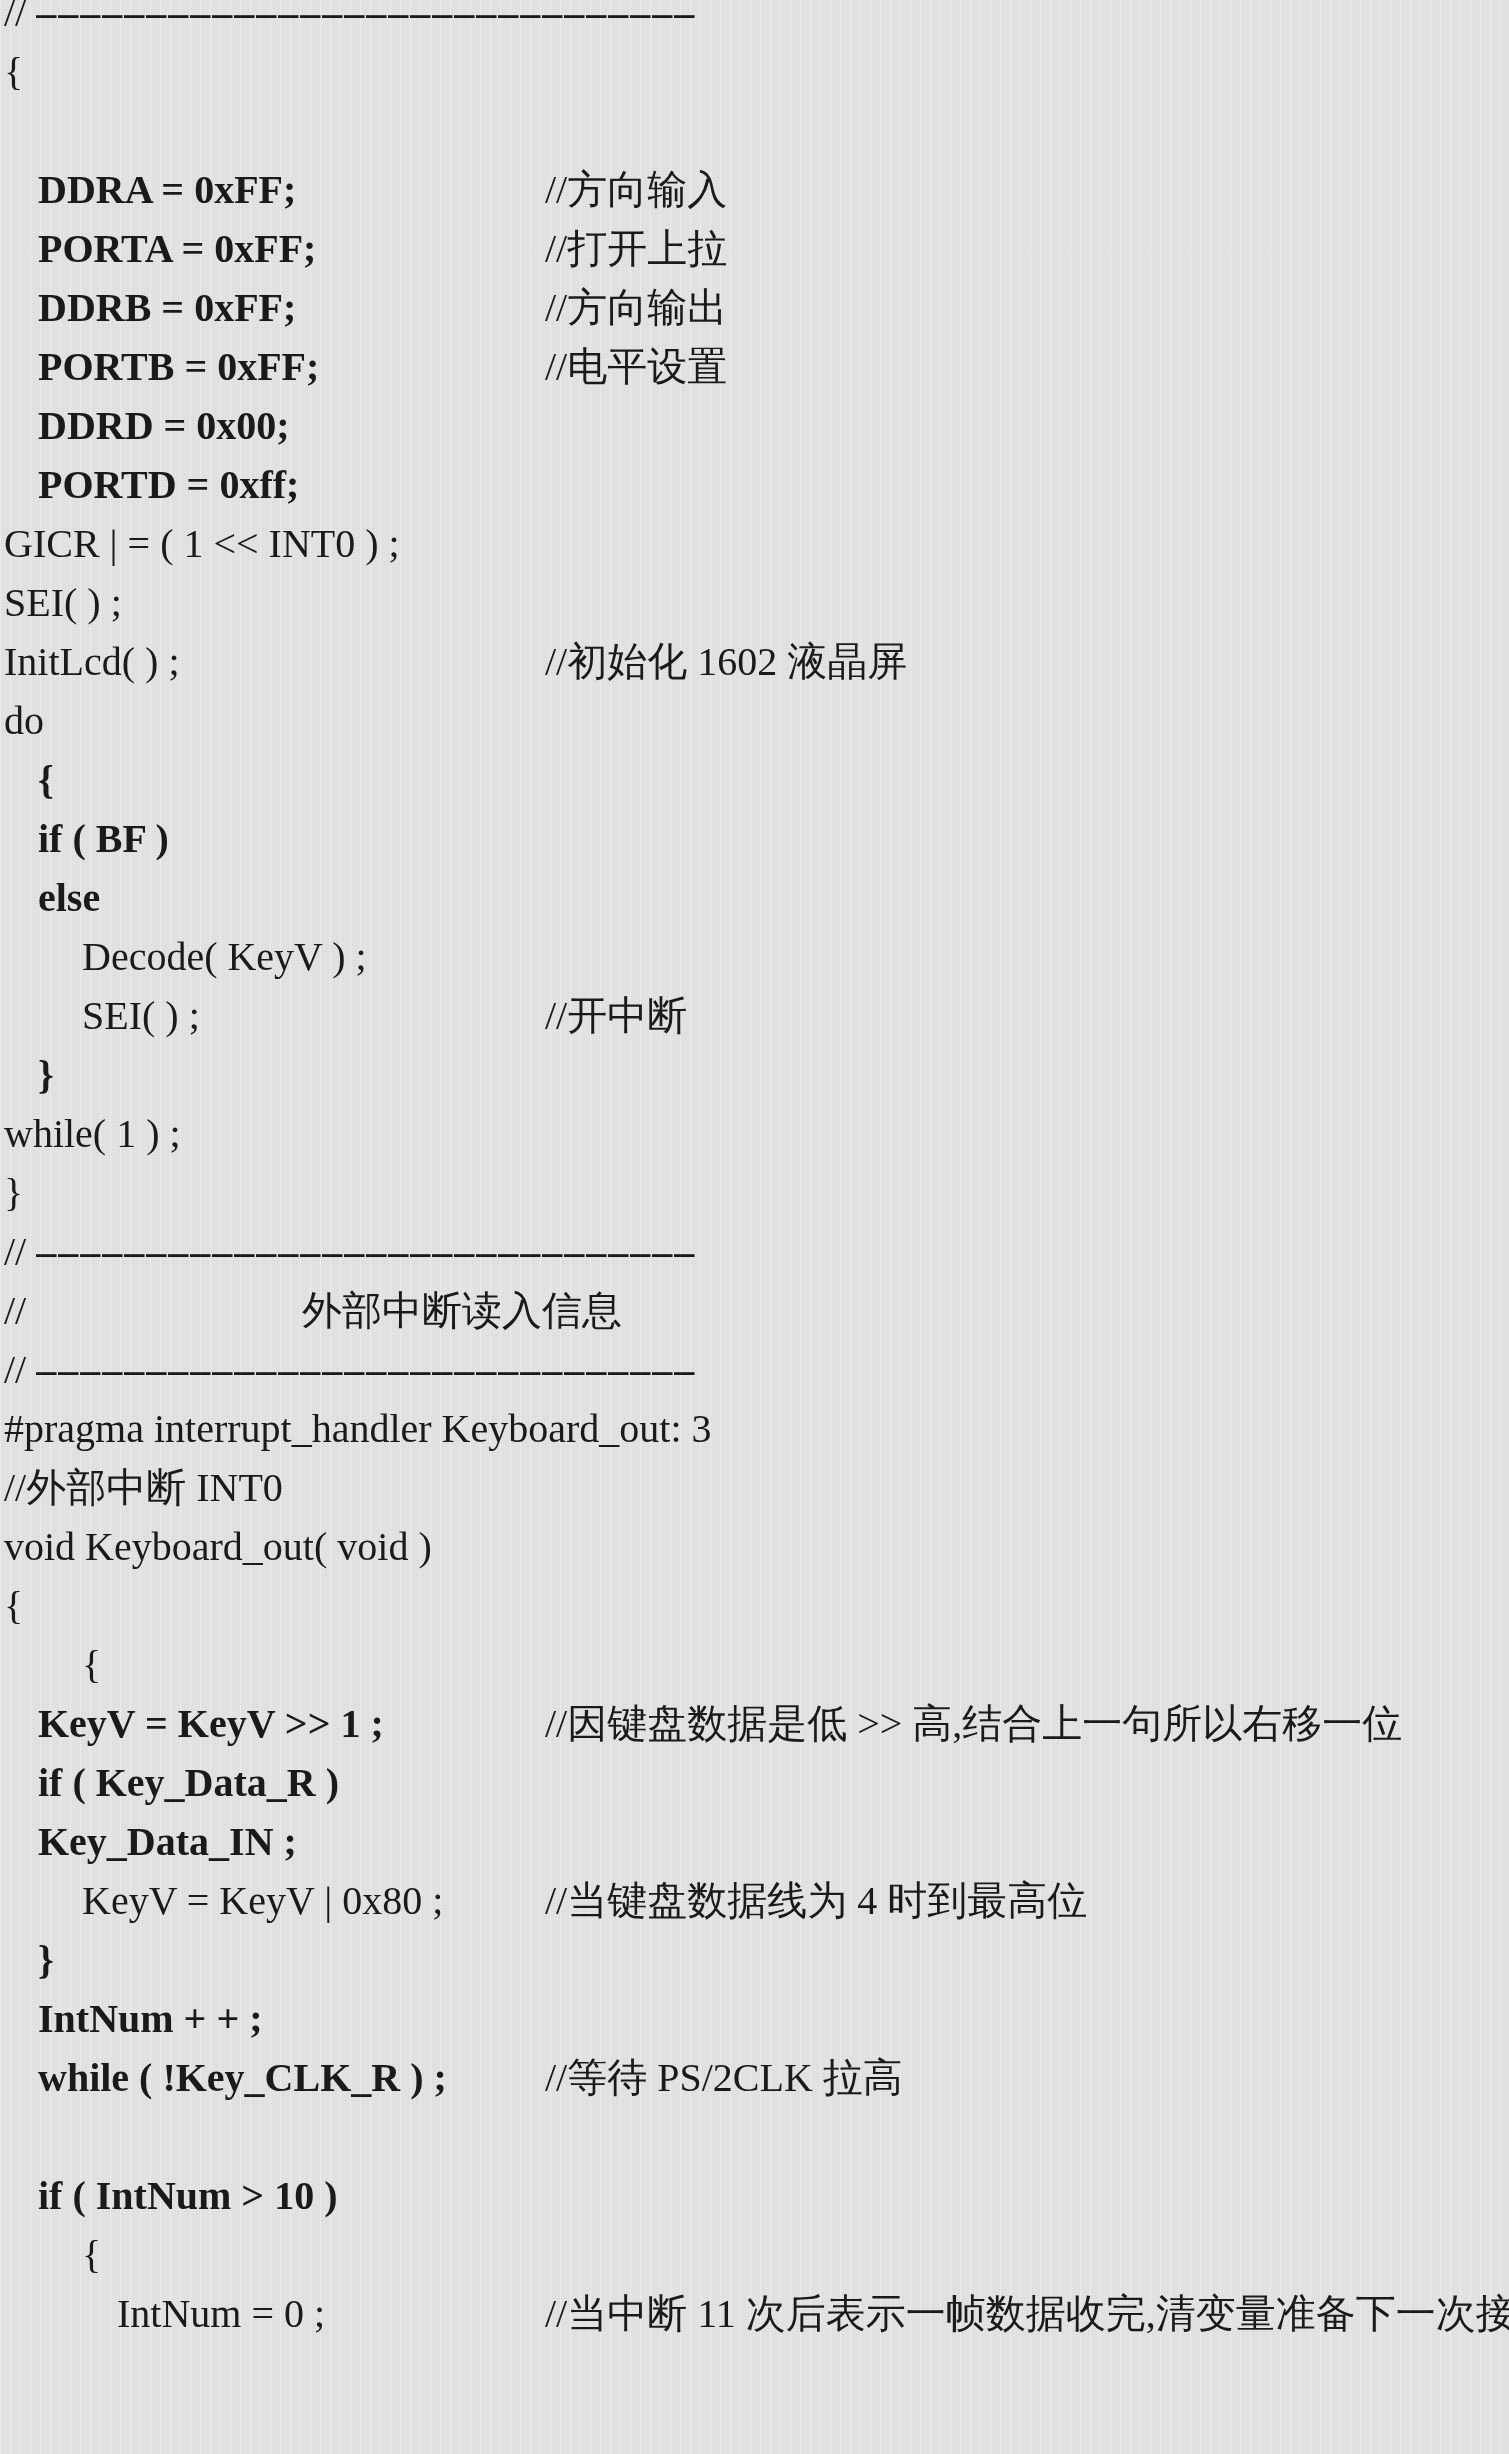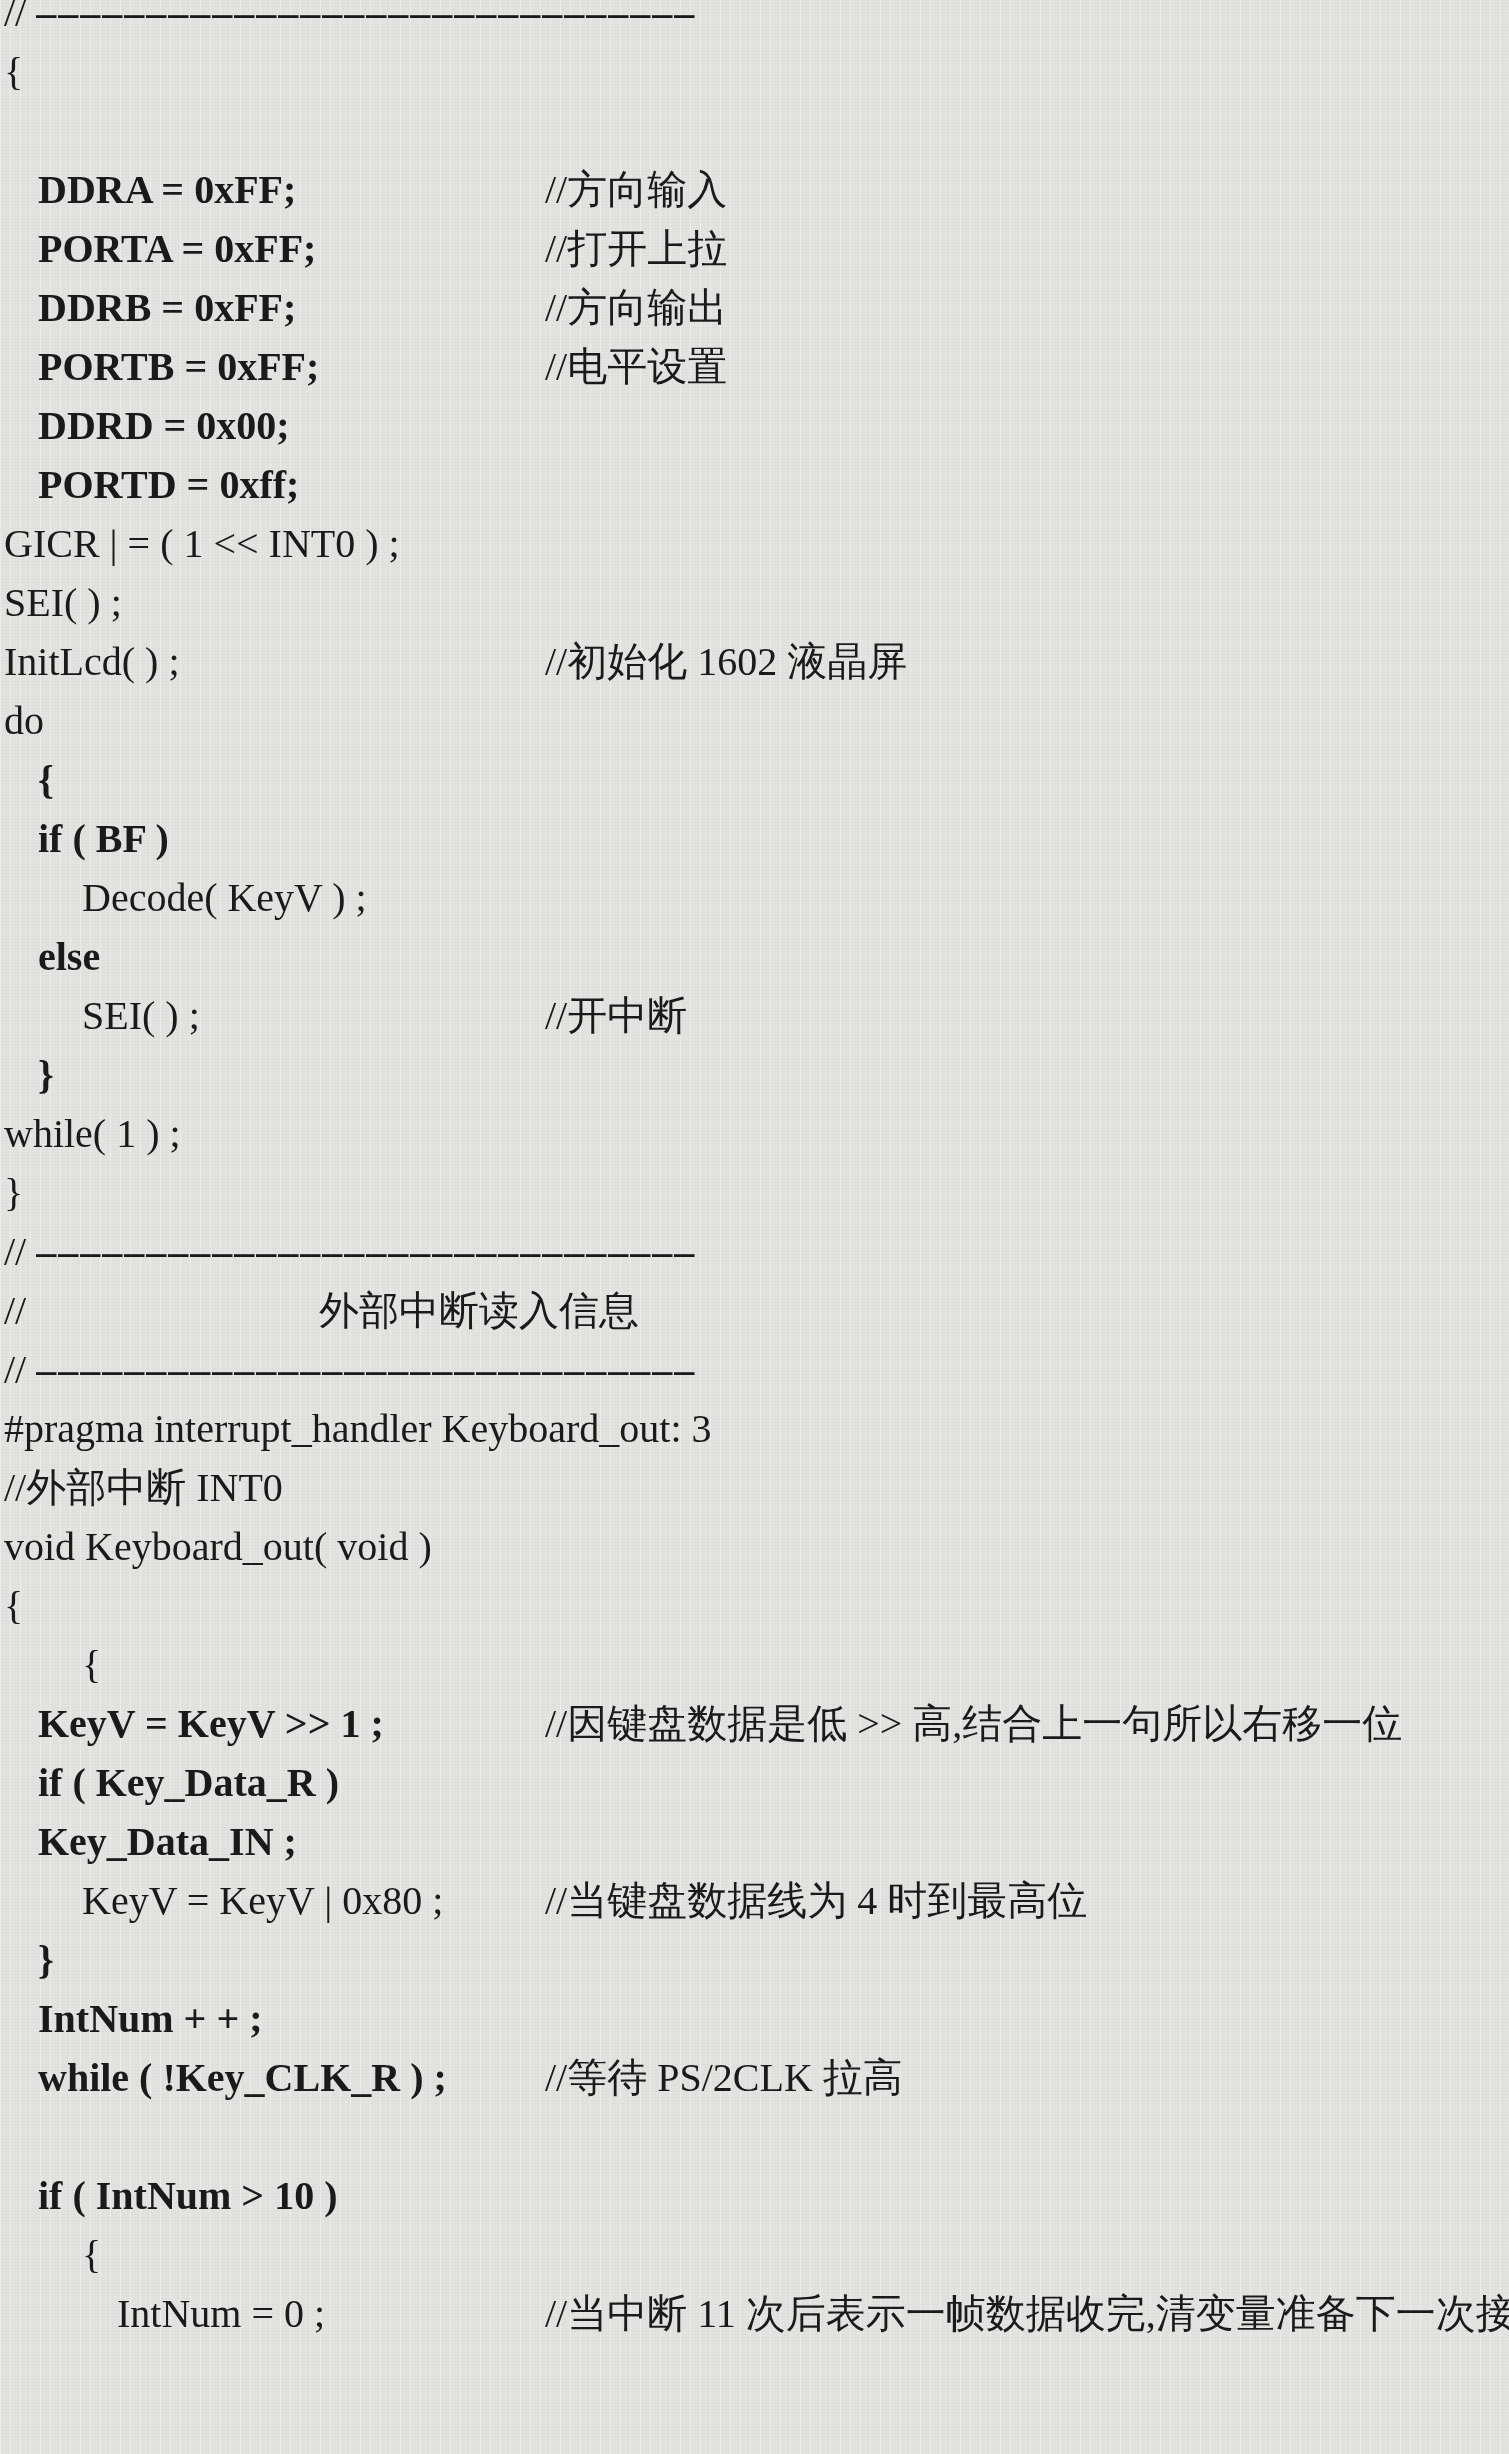--- a/index.html
+++ b/index.html
@@ -112,25 +112,25 @@
   </div>
       <div class="line">
     <span class="code ind1">{</span>
     
   </div>
       <div class="line">
     <span class="code ind1">if ( BF )</span>
     
   </div>
       <div class="line">
+    <span class="code ind1">else</span>
+    
+  </div>
+      <div class="line">
     <span class="code ind2">Decode( KeyV ) ;</span>
-    
-  </div>
-      <div class="line">
-    <span class="code ind1">else</span>
     
   </div>
       <div class="line">
     <span class="code ind2">SEI( ) ;</span>
     <span class="comment">//开中断</span>
   </div>
       <div class="line">
     <span class="code ind1">}</span>
     
   </div>
@@ -141,21 +141,21 @@
       <div class="line">
     <span class="code ind0">}</span>
     
   </div>
       <div class="line">
     <span class="code ind0">// <span class="dashes">––––––––––––––––––––––––––––––</span></span>
     
   </div>
       <div class="line">
     <span class="code ind0">//</span>
-    <span class="comment" style="left: 302px; margin-left: 17px;">外部中断读入信息</span>
+    <span class="comment" style="left: 302px;">外部中断读入信息</span>
   </div>
       <div class="line">
     <span class="code ind0">// <span class="dashes">––––––––––––––––––––––––––––––</span></span>
     
   </div>
       <div class="line">
     <span class="code ind0">#pragma interrupt_handler Keyboard_out: 3</span>
     
   </div>
       <div class="line">

